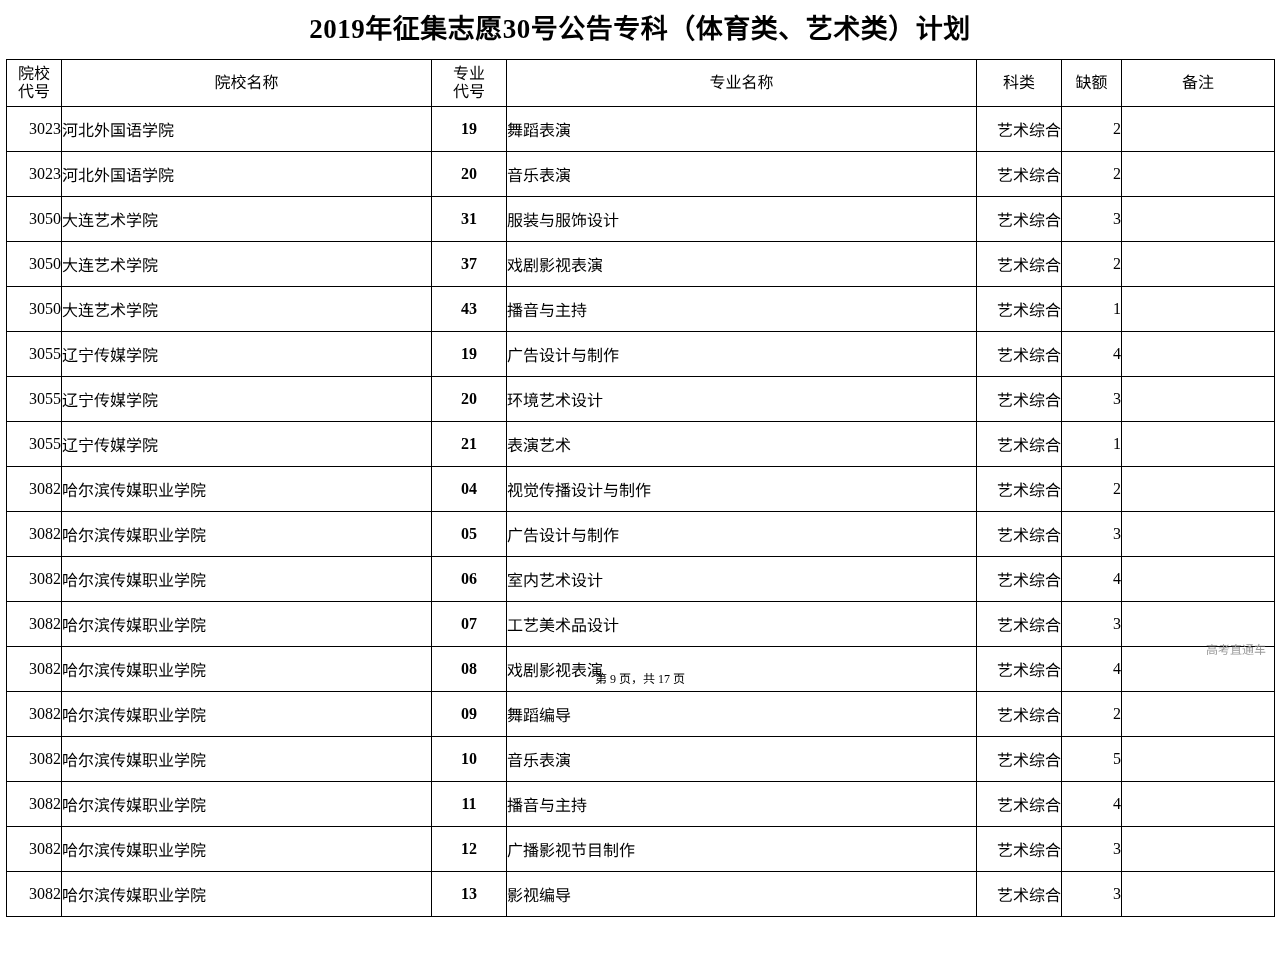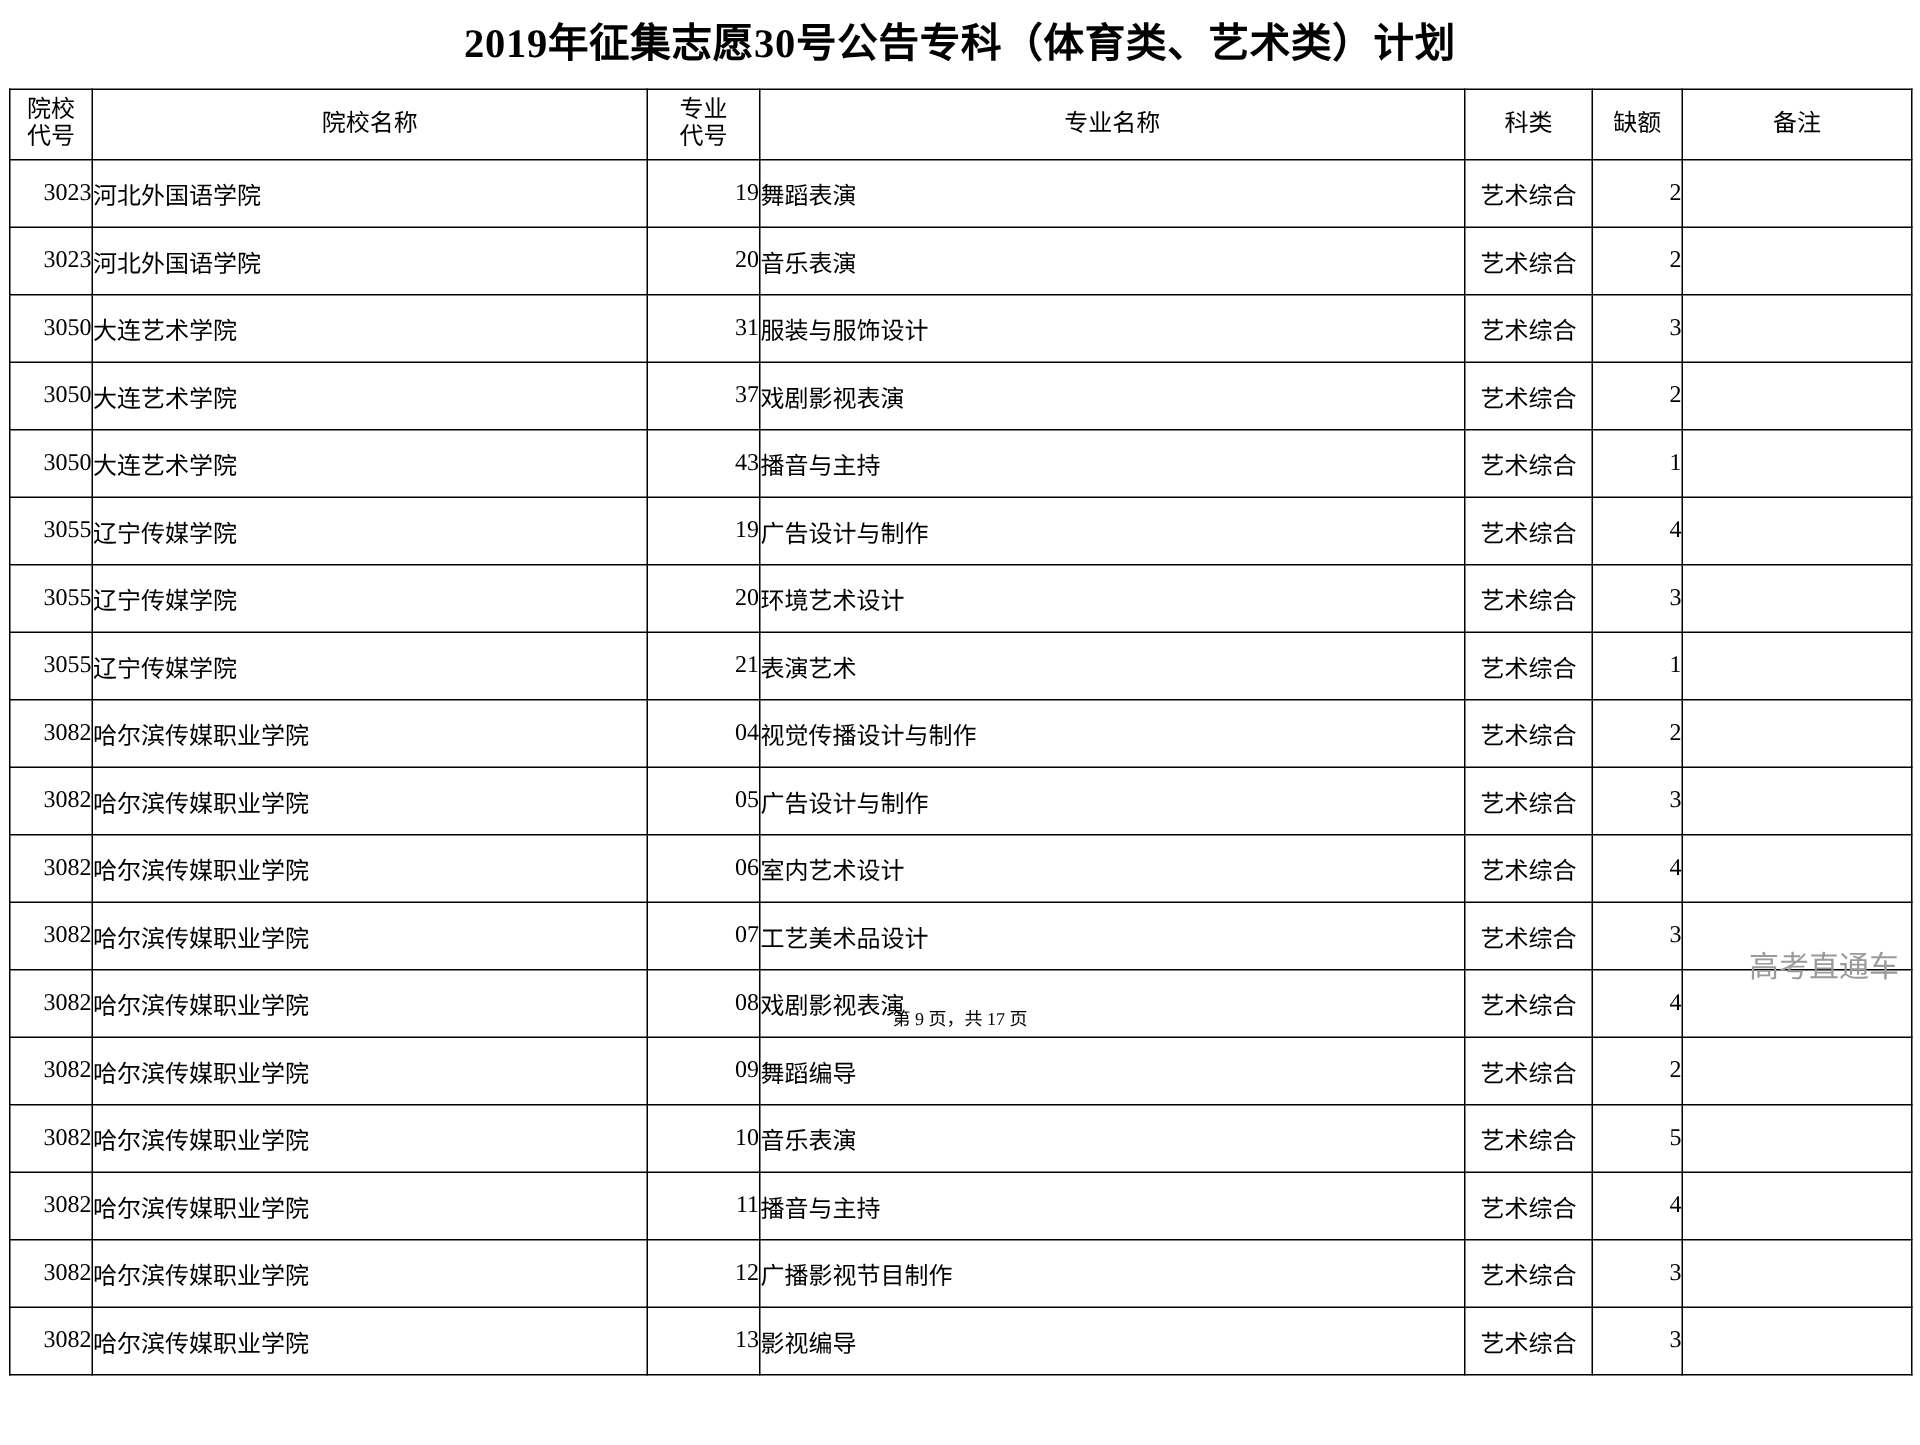--- a/index.html
+++ b/index.html
@@ -67,30 +67,31 @@
     text-align: right;
     padding-left: 5px;
     font-size: 16px;
   }
   td.school {
     text-align: left;
     padding-left: 9px;
     font-size: 16px;
   }
   td.mcode {
-    text-align: right;
-    font-size: 16px;
+    text-align: center;
+    font-size: 16px;
+    font-weight: bold;
   }
   td.major {
     text-align: left;
     padding-left: 8px;
     font-size: 16px;
   }
   td.cat {
-    text-align: center;
+    text-align: right;
     font-size: 16px;
     margin-left: 44px;
   }
   td.quota {
     text-align: right;
     padding-right: 9px;
     font-size: 16px;
   }
   td.remark {
     text-align: center;
@@ -105,21 +106,21 @@
     right: 0;
     bottom: 14px;
     text-align: center;
     font-size: 12px;
     font-family: "Liberation Serif", "DejaVu Serif", serif;
   }
   .watermark {
     position: absolute;
     right: 14px;
     bottom: 44px;
-    font-size: 20px;
+    font-size: 12px;
     color: #9a9a9a;
     font-family: Liberation Sans, sans-serif;
   }
 </style>
 </head>
 <body>
 
 <div class="page">
 
   <div class="doc-title">2019年征集志愿30号公告专科（体育类、艺术类）计划</div>

